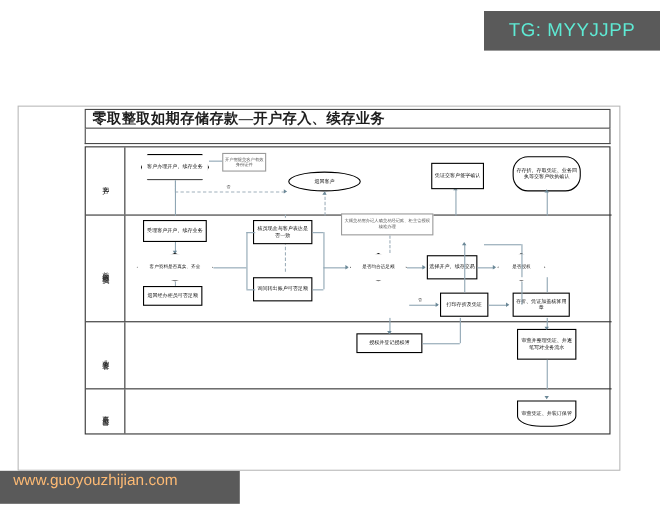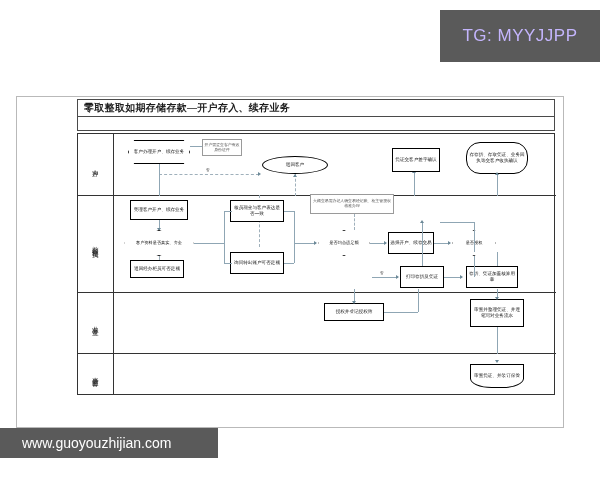--- a/index.html
+++ b/index.html
@@ -3,43 +3,43 @@
 <meta charset="utf-8">
 <style>
   html,body{margin:0;padding:0;}
   body{
     width:600px;height:480px;background:#ffffff;
     font-family:"Liberation Serif","DejaVu Serif",serif;
     position:relative;overflow:hidden;
   }
   
   .tg-banner{
-    position:absolute;top:10px;right:0;width:160px;height:52px;
-    background:#5a5a5a;color:#c4b5fd;
+    position:absolute;top:10px;right:0;width:160px;height:36px;
+    background:#5a5a5a;color:#5eead4;
     display:flex;align-items:center;justify-content:center;
     font-family:"Liberation Sans","DejaVu Sans",sans-serif;
     font-size:17px;letter-spacing:.5px;
   }
   .url-banner{
     position:absolute;left:0;bottom:22px;width:218px;height:30px;
-    background:#5a5a5a;color:#ffffff;
-    display:flex;align-items:center;padding-left:22px;box-sizing:border-box;
+    background:#5a5a5a;color:#fdba74;
+    display:flex;padding-left:12px;box-sizing:border-box;
     font-family:"Liberation Sans","DejaVu Sans",sans-serif;
     font-size:14px;
   }
   
   .sheet{
     position:absolute;left:16px;top:96px;width:548px;height:332px;
     border:1px solid #b9b9b9;background:#ffffff;box-sizing:border-box;
   }
   .doc-title-row{
     position:absolute;left:60px;top:2px;width:478px;height:18px;
     border:1px solid #4a4a4a;box-sizing:border-box;
     display:flex;align-items:center;padding-left:6px;
-    font-size:10px;font-weight:bold;color:#1d1d1d;letter-spacing:.3px;
+    font-size:13px;font-weight:bold;color:#1d1d1d;letter-spacing:.3px;
   }
   .doc-sub-row{
     position:absolute;left:60px;top:20px;width:478px;height:14px;
     border:1px solid #4a4a4a;border-top:none;box-sizing:border-box;
   }
   
   .lanes{
     position:absolute;left:60px;top:36px;width:478px;height:262px;
     border:1px solid #333;box-sizing:border-box;
   }

